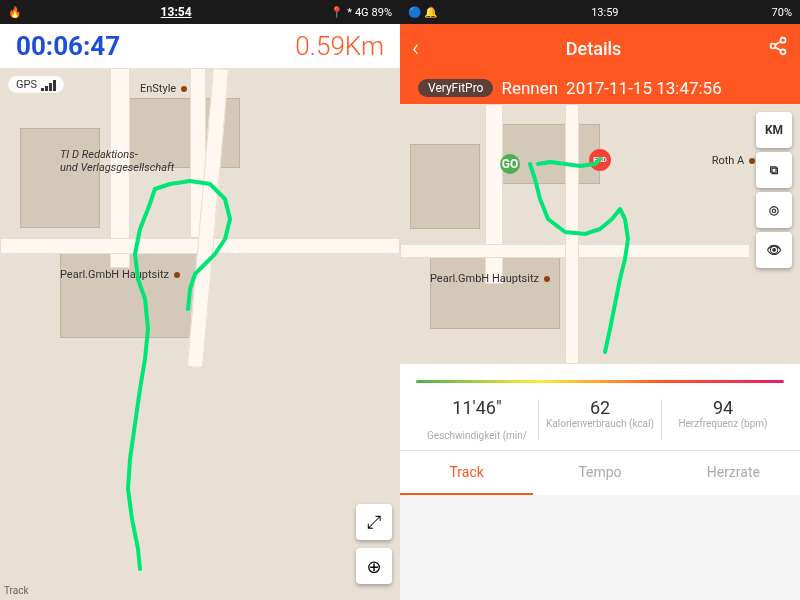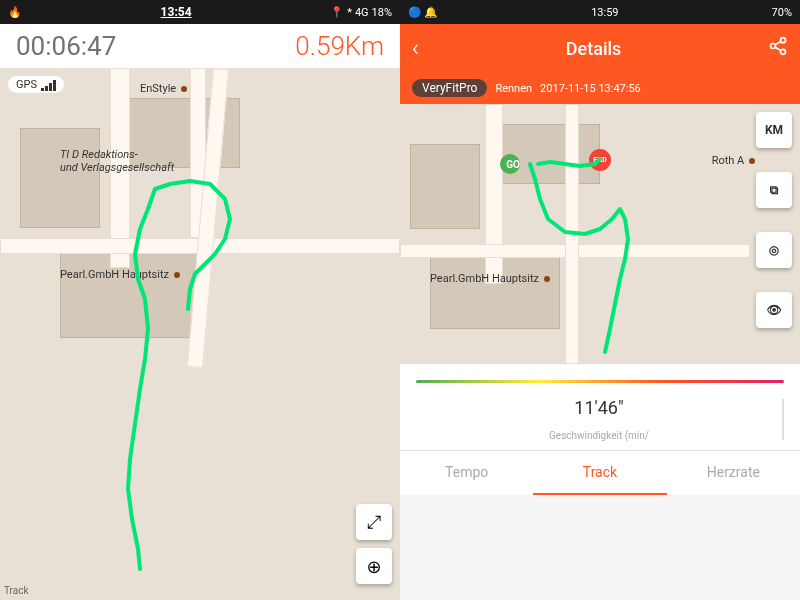--- a/index.html
+++ b/index.html
@@ -42,23 +42,23 @@
       height: 44px;
       background: #fff;
       display: flex;
       align-items: center;
       justify-content: space-between;
       padding: 0 16px;
       flex-shrink: 0;
     }
 
     .top-time {
-      color: #737373;
+      color: #1d4ed8;
       font-size: 26px;
-      font-weight: 400;
+      font-weight: 700;
     }
 
     .top-distance {
       color: #ff5722;
       font-size: 26px;
       font-weight: 300;
       margin-left: 8px;
     }
 
     .map-container-left {
@@ -187,36 +187,36 @@
       color: #fff;
       font-size: 20px;
       cursor: pointer;
     }
 
     .workout-tags {
       height: 32px;
       background: #ff5722;
       display: flex;
       align-items: center;
-      padding: 0 12px;
+      padding: 0 18px;
       gap: 8px;
       flex-shrink: 0;
     }
 
     .tag-badge {
       background: #5d4037;
       color: #fff;
       border-radius: 12px;
       padding: 2px 10px;
       font-size: 12px;
     }
 
     .tag-text {
       color: #fff;
-      font-size: 11px;
+      font-size: 17px;
     }
 
     .map-container-right {
       height: 260px;
       position: relative;
       overflow: hidden;
       flex-shrink: 0;
     }
 
     .map-bg-right {
@@ -226,21 +226,21 @@
       position: relative;
     }
 
     
     .side-buttons {
       position: absolute;
       right: 8px;
       top: 8px;
       display: flex;
       flex-direction: column;
-      gap: 24px;
+      gap: 4px;
     }
 
     .side-btn {
       width: 36px;
       height: 36px;
       background: #fff;
       border-radius: 4px;
       display: flex;
       align-items: center;
       justify-content: center;
@@ -351,22 +351,22 @@
 
     
     .marker-go {
       position: absolute;
       width: 20px;
       height: 20px;
       background: #4caf50;
       border-radius: 50%;
       display: flex;
       align-items: center;
-      justify-content: flex-end;
-      font-size: 10px;
+      justify-content: center;
+      font-size: 12px;
       color: #fff;
       font-weight: bold;
     }
 
     .marker-end {
       position: absolute;
       width: 22px;
       height: 22px;
       background: #f44336;
       border-radius: 50%;
@@ -393,21 +393,21 @@
 
   <div class="status-bar-left">
     <div class="left-icons">
       <span>🔥</span>
     </div>
     <div class="center-time">13:54</div>
     <div class="right-icons">
       <span>📍</span>
       <span>*</span>
       <span>4G</span>
-      <span>18%</span>
+      <span>89%</span>
     </div>
   </div>
 
   <div class="top-bar-left">
     <span class="top-time">00:06:47</span>
     <span class="top-distance">0.59Km</span>
   </div>
 
   <div class="map-container-left">
     <div class="map-bg">
@@ -555,29 +555,37 @@
 
     <div class="stats-row-secondary">
       <div class="stat-item">
         <div class="stat-val">11'46"</div>
         <div class="stat-label">
           <br>
           <span>Geschwindigkeit (min/</span>
         </div>
       </div>
       <div class="divider-v"></div>
+      <div class="stat-item">
+        <div class="stat-val">62</div>
+        <div class="stat-label">Kalorienverbrauch (kcal)</div>
+      </div>
       <div class="divider-v"></div>
+      <div class="stat-item">
+        <div class="stat-val">94</div>
+        <div class="stat-label">Herzfrequenz (bpm)</div>
+      </div>
     </div>
   </div>
 
   <div class="tab-bar">
+    <div class="tab-item active">
+      <span>Track</span>
+    </div>
     <div class="tab-item">
       <span>Tempo</span>
     </div>
-    <div class="tab-item active">
-      <span>Track</span>
-    </div>
     <div class="tab-item">
       <span>Herzrate</span>
     </div>
   </div>
 
 </div>
 
 </body></html>

